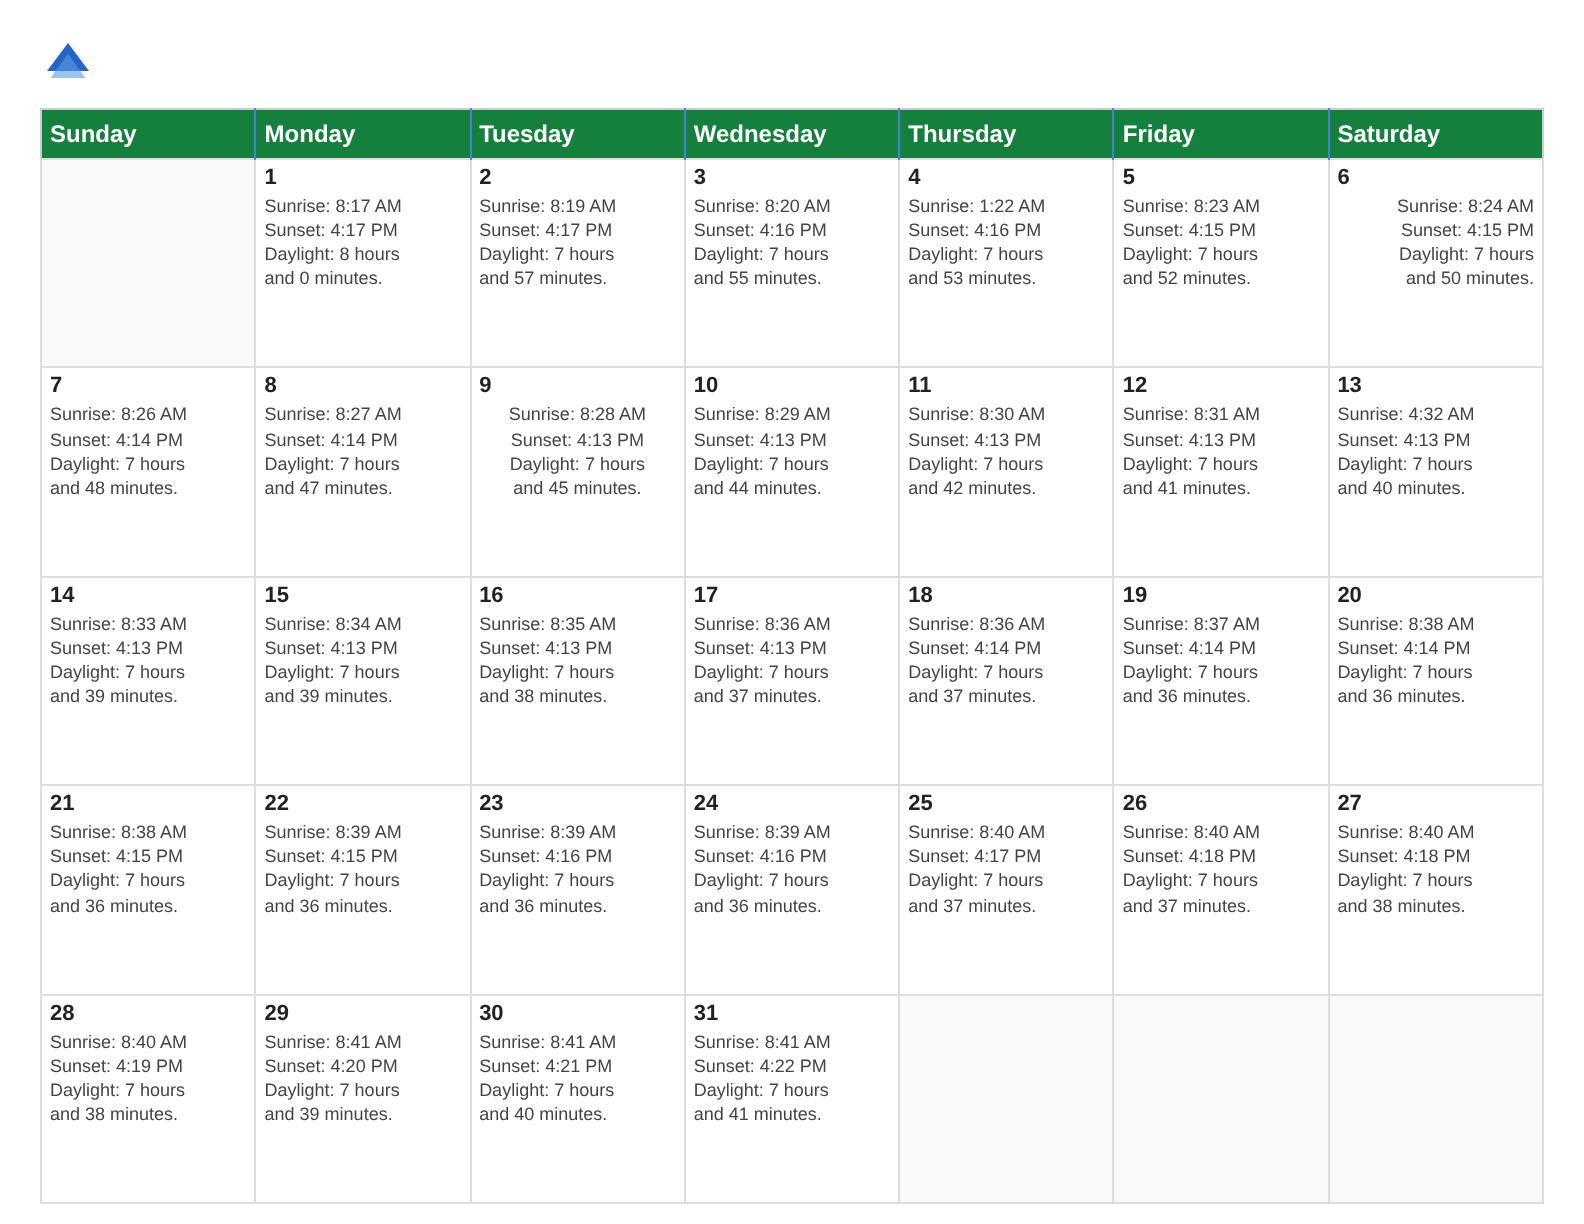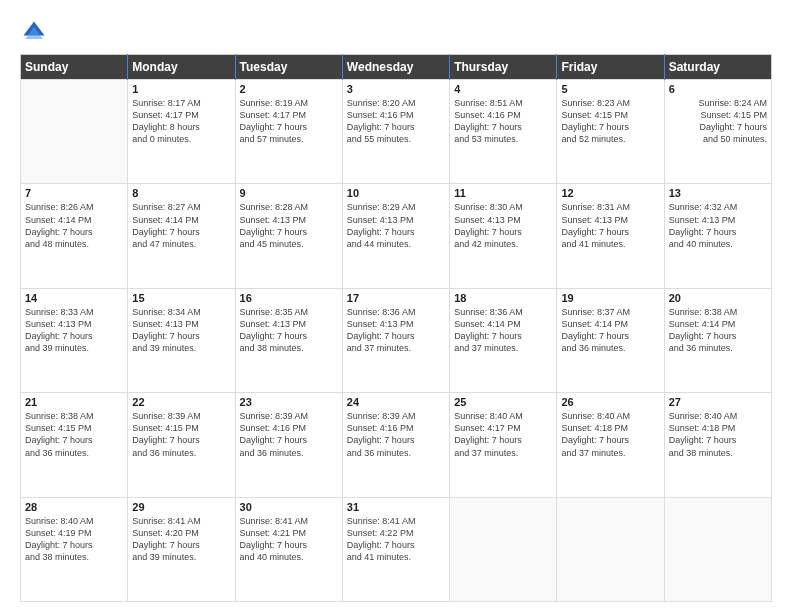--- a/index.html
+++ b/index.html
@@ -53,21 +53,21 @@
       color: #444;
     }
     .calendar {
       flex: 1;
       border: 1px solid #ccc;
       border-collapse: collapse;
       width: 100%;
       table-layout: fixed;
     }
     .calendar thead tr th {
-      background: #404040;
+      background: #15803d;
       color: #fff;
       font-size: 12px;
       font-weight: bold;
       padding: 5px 4px;
       text-align: left;
       border-right: 1px solid #4a7fd4;
     }
     .calendar thead tr th:last-child { border-right: none; margin-top: 12px; }
     .calendar tbody tr td {
       border: 1px solid #ddd;
@@ -149,21 +149,21 @@
           </td>
           <td>
             <span class="day-number">3</span>
             <div class="day-info" style="white-space: pre-line;">Sunrise: 8:20 AM
 Sunset: 4:16 PM
 Daylight: 7 hours
 and 55 minutes.</div>
           </td>
           <td>
             <span class="day-number">4</span>
-            <div class="day-info" style="white-space: pre-line;">Sunrise: 8:51 AM
+            <div class="day-info" style="white-space: pre-line;">Sunrise: 1:22 AM
 Sunset: 4:16 PM
 Daylight: 7 hours
 and 53 minutes.</div>
           </td>
           <td>
             <span class="day-number">5</span>
             <div class="day-info" style="white-space: pre-line;">Sunrise: 8:23 AM
 Sunset: 4:15 PM
 Daylight: 7 hours
 and 52 minutes.</div>
@@ -186,21 +186,21 @@
           </td>
           <td>
             <span class="day-number">8</span>
             <div class="day-info" style="white-space: pre-line;">Sunrise: 8:27 AM
 Sunset: 4:14 PM
 Daylight: 7 hours
 and 47 minutes.</div>
           </td>
           <td>
             <span class="day-number">9</span>
-            <div class="day-info" style="white-space: pre-line;">Sunrise: 8:28 AM
+            <div class="day-info" style="white-space: pre-line; text-align: center;">Sunrise: 8:28 AM
 Sunset: 4:13 PM
 Daylight: 7 hours
 and 45 minutes.</div>
           </td>
           <td>
             <span class="day-number">10</span>
             <div class="day-info" style="white-space: pre-line;">Sunrise: 8:29 AM
 Sunset: 4:13 PM
 Daylight: 7 hours
 and 44 minutes.</div>

